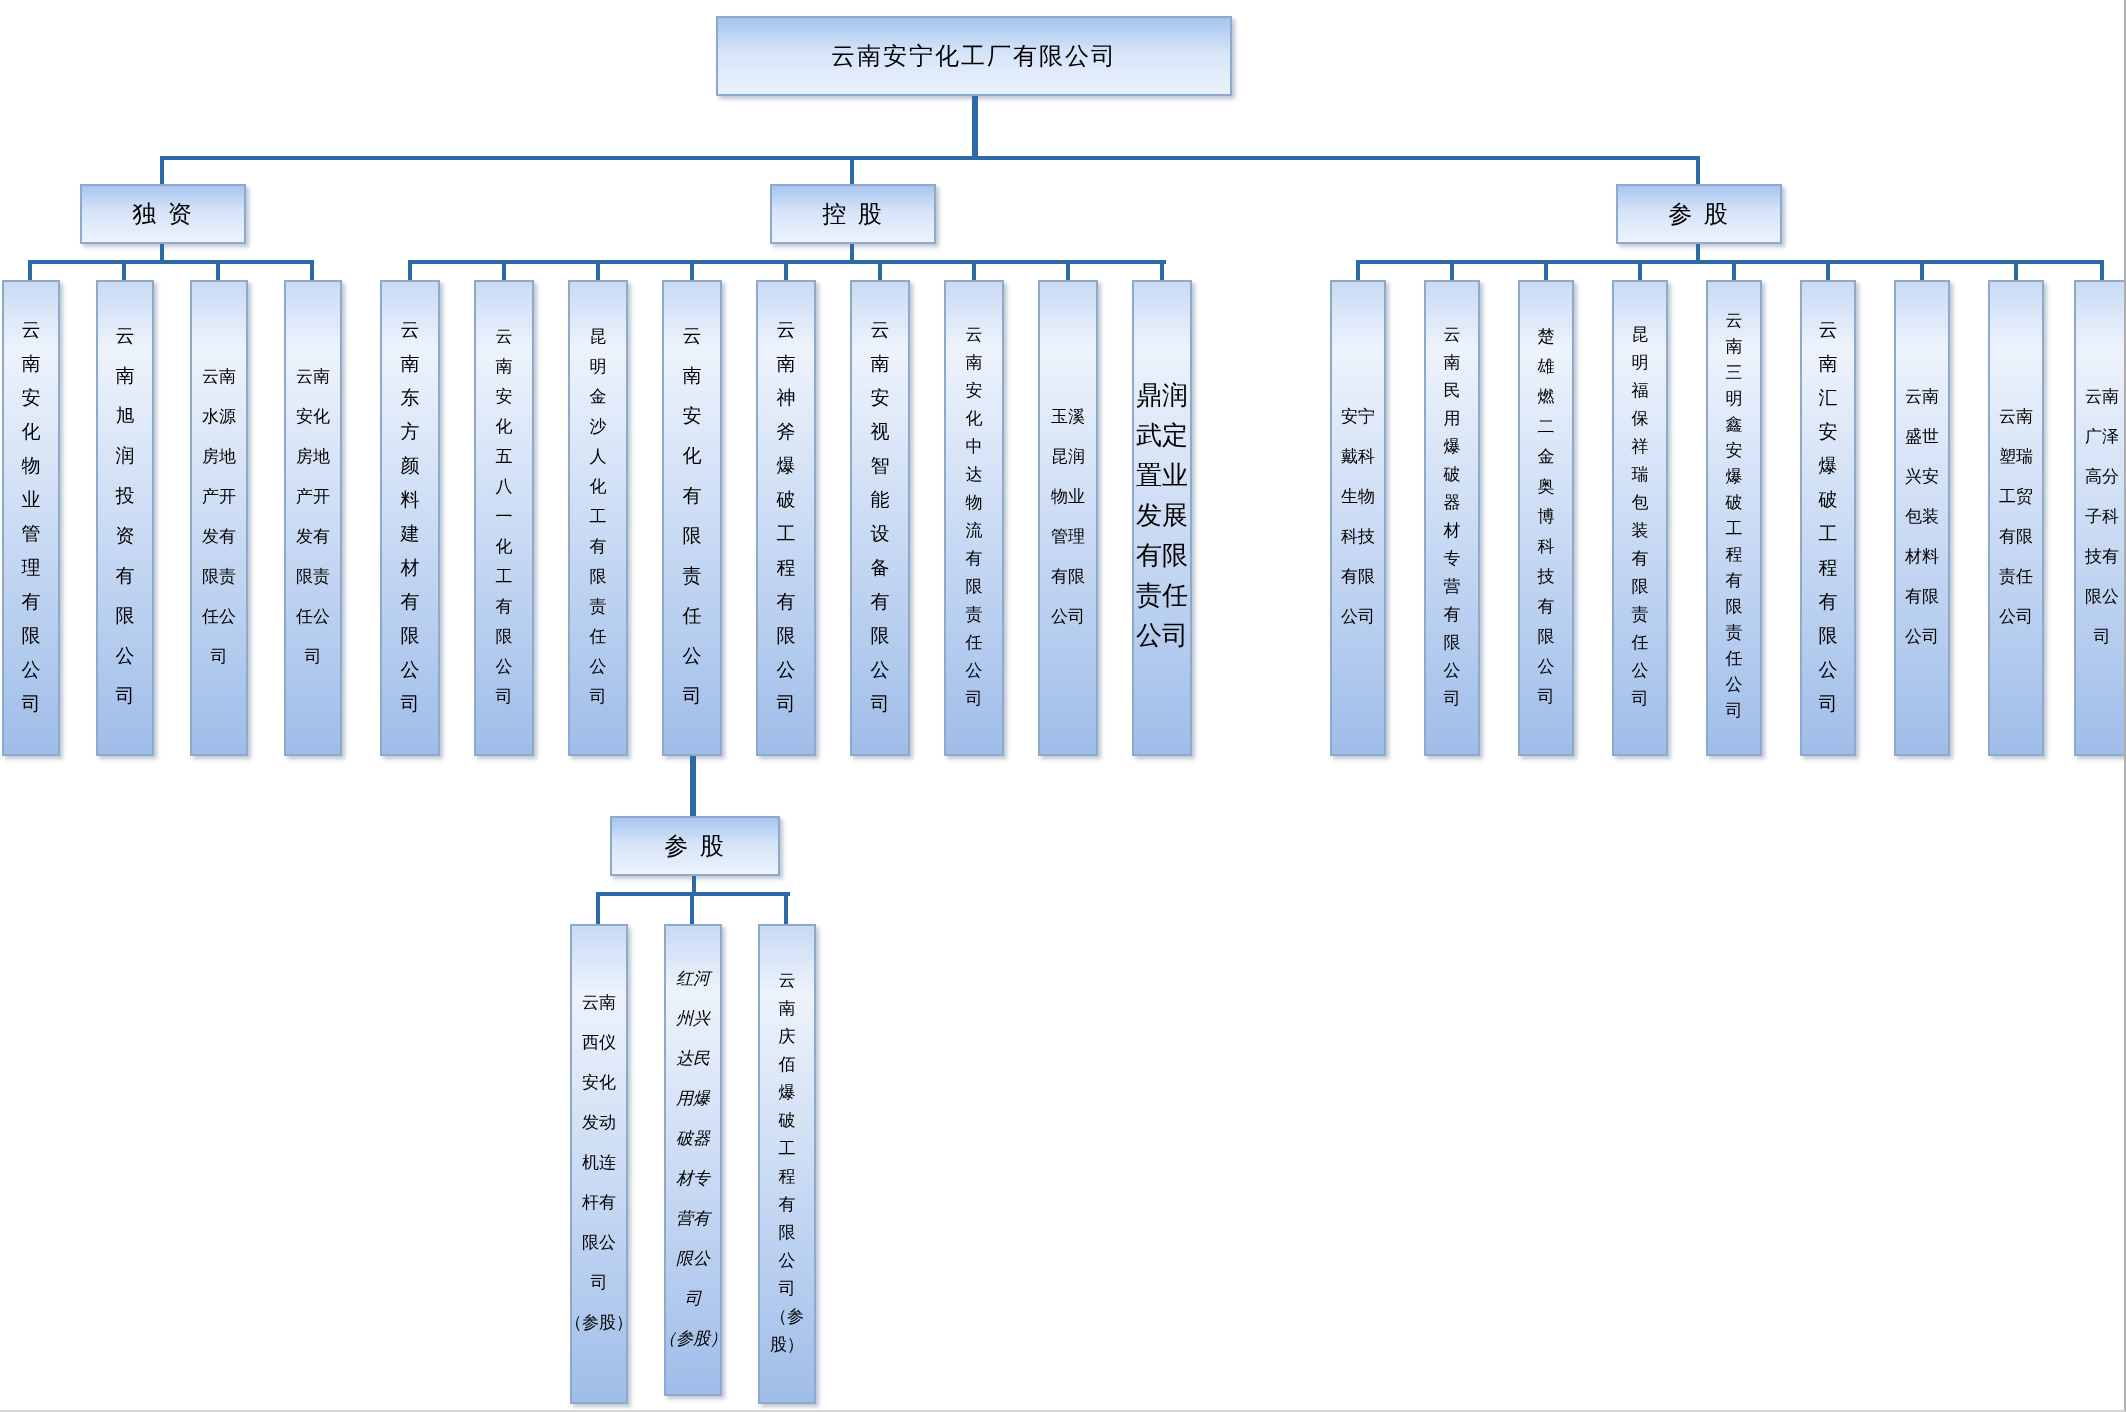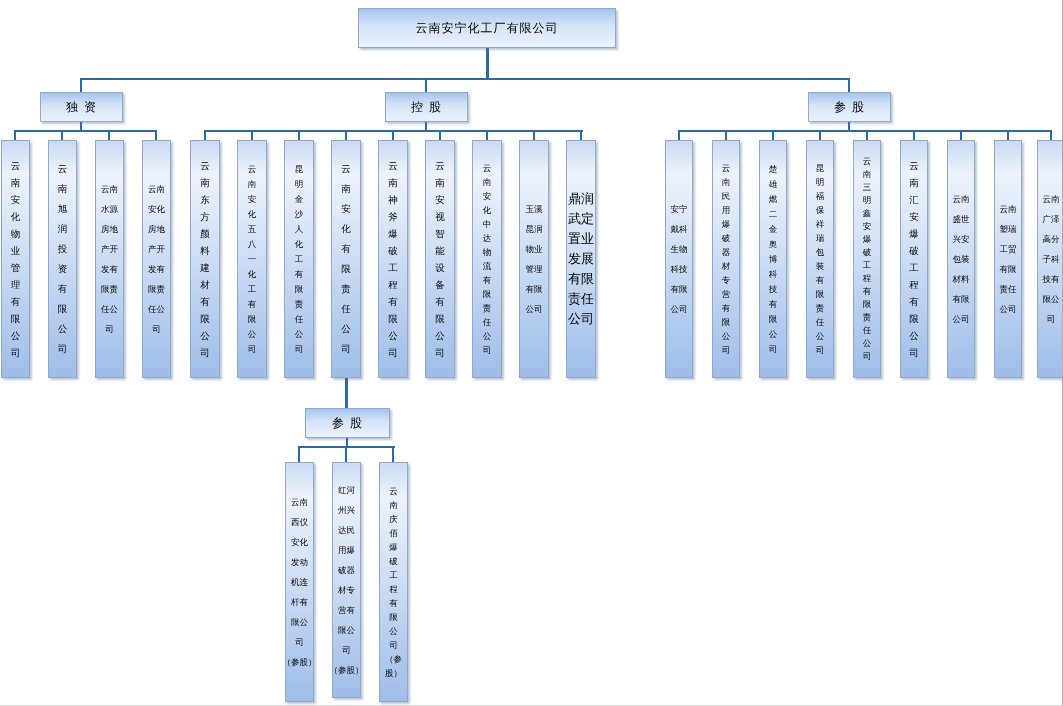--- a/index.html
+++ b/index.html
@@ -377,21 +377,21 @@
           <div>西仪</div>
           <div>安化</div>
           <div>发动</div>
           <div>机连</div>
           <div>杆有</div>
           <div>限公</div>
           <div>司</div>
           <div>（参股）</div>
         </div>
       </div>
-      <div class="box cbox" title="红河州兴达民用爆破器材专营有限公司（参股）" style="left: 332px; top: 462px; width: 29px; height: 236px;">
+      <div class="box cbox" title="红河州兴达民用爆破器材专营有限公司（参股）" style="left: 332px; top: 462px; width: 29px; height: 236px; font-style: italic;">
         <div class="ctext" style="line-height: 20px; font-size: 8.5px;">
           <div>红河</div>
           <div>州兴</div>
           <div>达民</div>
           <div>用爆</div>
           <div>破器</div>
           <div>材专</div>
           <div>营有</div>
           <div>限公</div>
           <div>司</div>

